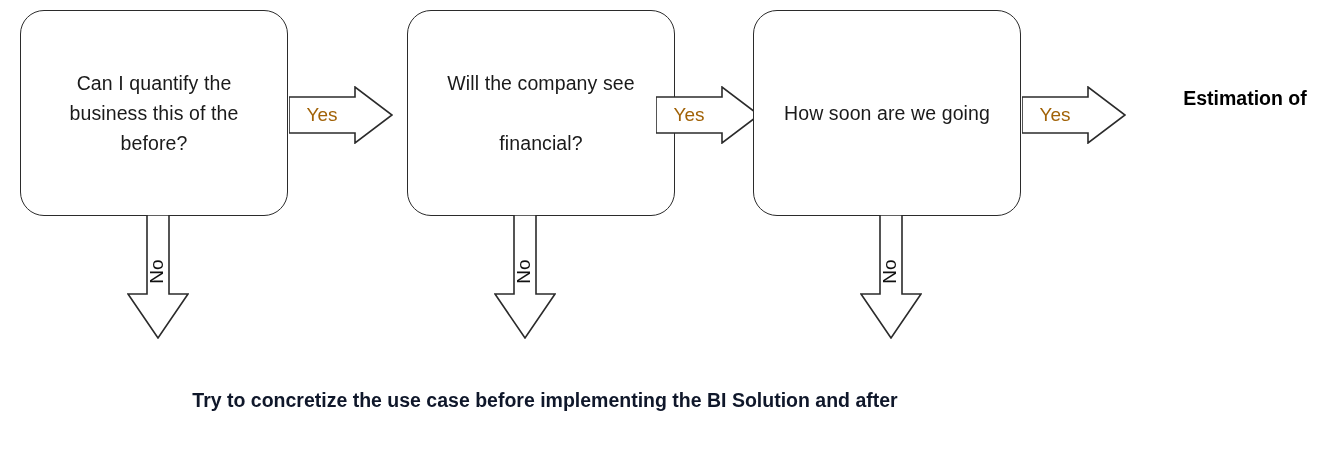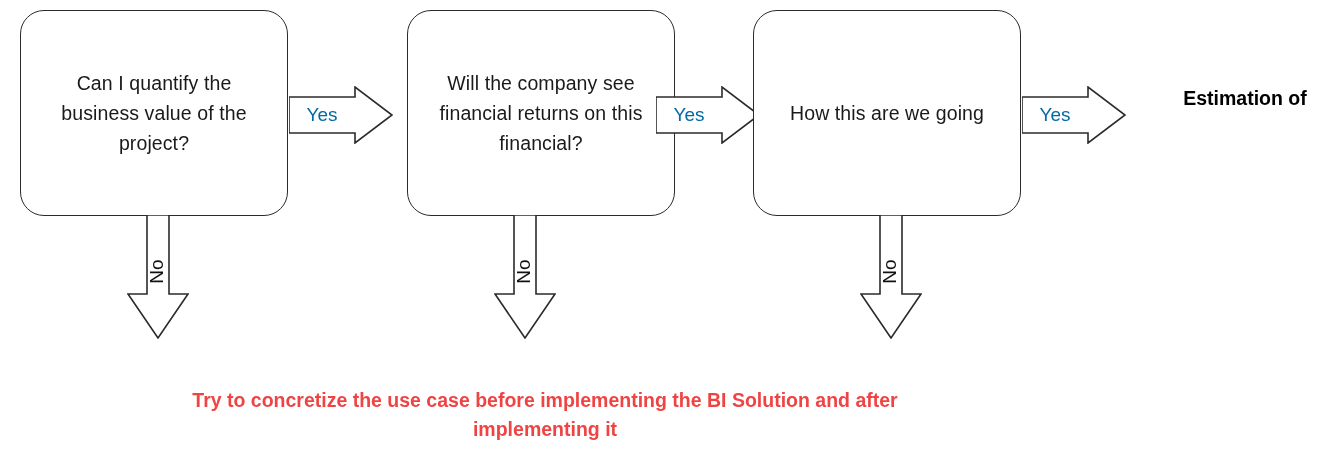--- a/index.html
+++ b/index.html
@@ -38,21 +38,21 @@
   }
 
   
   .yes-arrow {
     position: absolute;
     display: block;
   }
   .yes-label {
     position: absolute;
     font-size: 19px;
-    color: #0369a1;
+    color: #a16207;
     text-align: center;
     line-height: 1;
   }
 
   
   .no-arrow {
     position: absolute;
     display: block;
   }
   .no-label {
@@ -73,66 +73,66 @@
     color: #000000;
     text-align: center;
     line-height: 1.45;
   }
 
   
   .caption {
     position: absolute;
     font-size: 19.5px;
     font-weight: bold;
-    color: #ef4444;
+    color: #0f172a;
     text-align: center;
     line-height: 1.5;
   }
 
   .shape-stroke {
     fill: #ffffff;
     stroke: #2b2b2b;
     stroke-width: 1.6;
     stroke-linejoin: miter;
   }
 </style>
 </head>
 <body>
 
 <div id="canvas">
 
   <div class="decision-box" style="left:20px; top:10px; width:268px; height:206px;">
     <div class="decision-text">
       <span>Can I quantify the</span><br>
-      <span>business value of the</span><br>
-      <span>project?</span>
+      <span>business this of the</span><br>
+      <span>before?</span>
     </div>
   </div>
 
   <svg class="yes-arrow" style="left:289px; top:86px;" width="104" height="58" viewBox="0 0 104 58">
     <polygon class="shape-stroke" points="0,11 66,11 66,1 103,29 66,57 66,47 0,47"></polygon>
   </svg>
   <div class="yes-label" style="left:289px; top:105px; width:66px;">Yes</div>
 
   <div class="decision-box" style="left:387px; top:10px; width:268px; height:206px;margin-left:20px;">
     <div class="decision-text">
       <span>Will the company see</span><br>
-      <span>financial returns on this</span><br>
+      <br>
       <span>financial?</span>
     </div>
   </div>
 
   <svg class="yes-arrow" style="left:656px; top:86px;" width="104" height="58" viewBox="0 0 104 58">
     <polygon class="shape-stroke" points="0,11 66,11 66,1 103,29 66,57 66,47 0,47"></polygon>
   </svg>
   <div class="yes-label" style="left:656px; top:105px; width:66px;">Yes</div>
 
   <div class="decision-box" style="left:753px; top:10px; width:268px; height:206px;">
     <div class="decision-text">
-      <span>How this are we going</span><br>
+      <span>How soon are we going</span><br>
     </div>
   </div>
 
   <svg class="yes-arrow" style="left:1022px; top:86px;" width="104" height="58" viewBox="0 0 104 58">
     <polygon class="shape-stroke" points="0,11 66,11 66,1 103,29 66,57 66,47 0,47"></polygon>
   </svg>
   <div class="yes-label" style="left:1022px; top:105px; width:66px;">Yes</div>
 
   <div class="result-text" style="left:1150px; top:84px; width:190px;">
     <span>Estimation of</span><br>
@@ -148,16 +148,15 @@
   </svg>
   <div class="no-label" style="left:511px; top:262px;">No</div>
 
   <svg class="no-arrow" style="left:860px; top:215px;" width="62" height="124" viewBox="0 0 62 124">
     <polygon class="shape-stroke" points="20,0 42,0 42,79 61,79 31,123 1,79 20,79"></polygon>
   </svg>
   <div class="no-label" style="left:877px; top:262px;">No</div>
 
   <div class="caption" style="left:145px; top:386px; width:800px;">
     <span>Try to concretize the use case before implementing the BI Solution and after</span><br>
-    <span>implementing it</span>
   </div>
 
 </div>
 
 </body></html>

